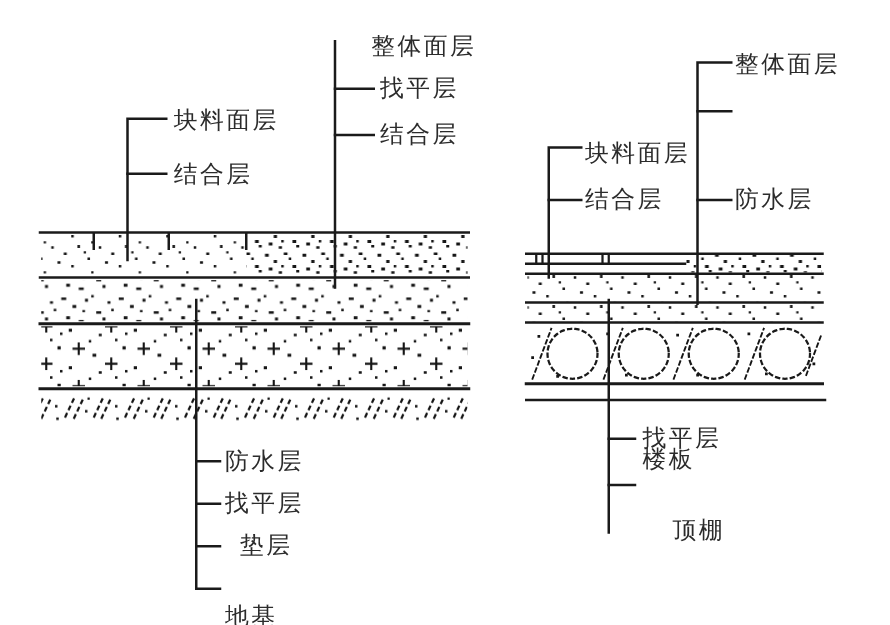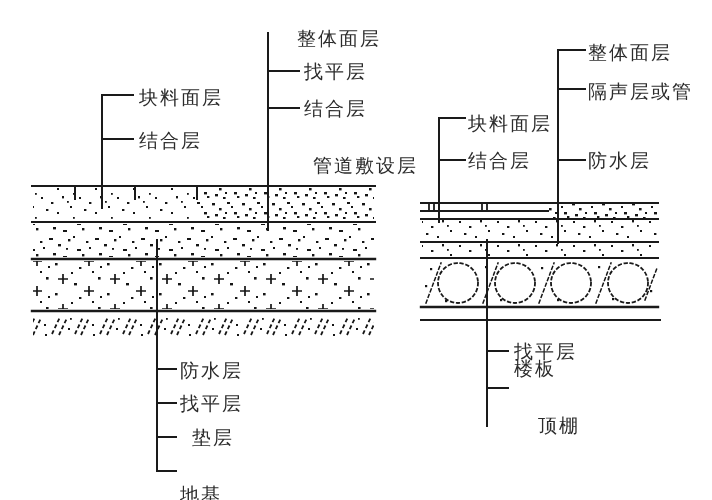--- a/index.html
+++ b/index.html
@@ -212,31 +212,29 @@
       </g>
     </g>
   </svg>
 
   <div class="lbl" style="left:139px; top:97px">块料面层</div>
   <div class="lbl" style="left:139px; top:140px">结合层</div>
 
   <div class="lbl" style="left:297px; top:38px">整体面层</div>
   <div class="lbl" style="left:304px; top:71px">找平层</div>
   <div class="lbl" style="left:304px; top:108px">结合层</div>
-  <div class="lbl" style="left:313px; top:165px">管道敷设层</div>
 
   <div class="lbl" style="left:180px; top:370px">防水层</div>
   <div class="lbl" style="left:180px; top:403px">找平层</div>
   <div class="lbl" style="left:192px; top:437px">垫层</div>
   <div class="lbl" style="left:180px; top:494px">地基</div>
 
   <div class="lbl" style="left:468px; top:123px">块料面层</div>
   <div class="lbl" style="left:468px; top:160px">结合层</div>
 
   <div class="lbl" style="left:588px; top:52px">整体面层</div>
-  <div class="lbl" style="left:588px; top:91px">隔声层或管</div>
   <div class="lbl" style="left:588px; top:160px">防水层</div>
 
   <div class="lbl" style="left:514px; top:351px">找平层</div>
   <div class="lbl" style="left:514px; top:368px">楼板</div>
   <div class="lbl" style="left:538px; top:425px">顶棚</div>
 
 </div>
 
 </body></html>

